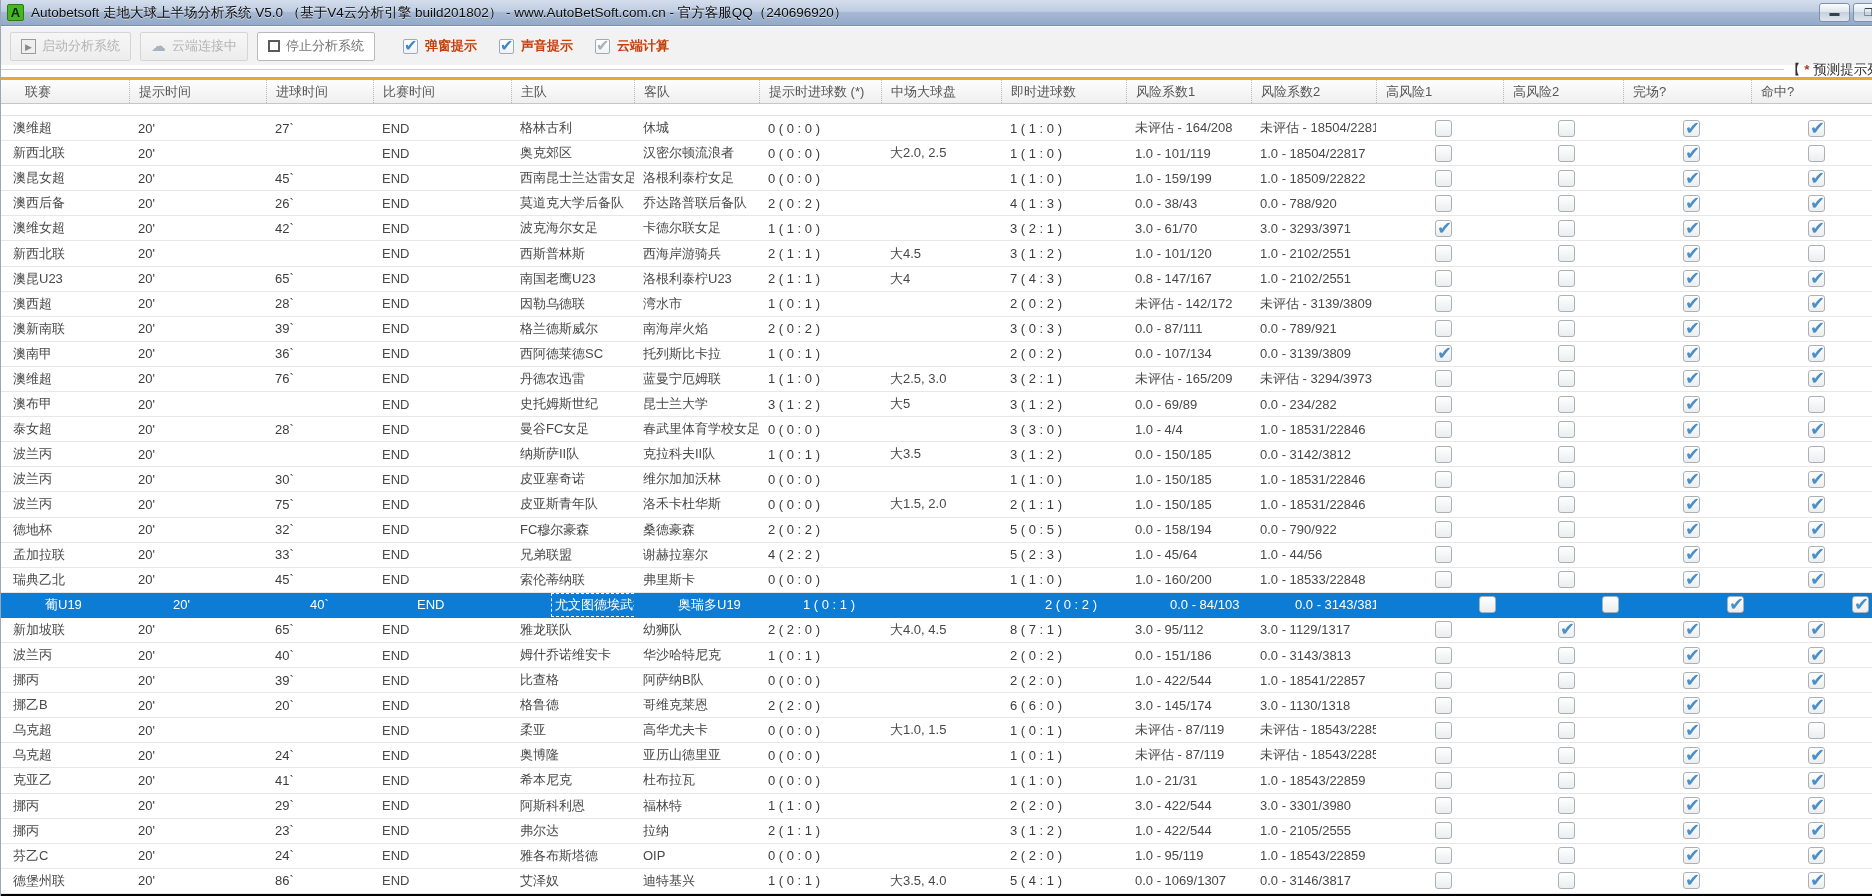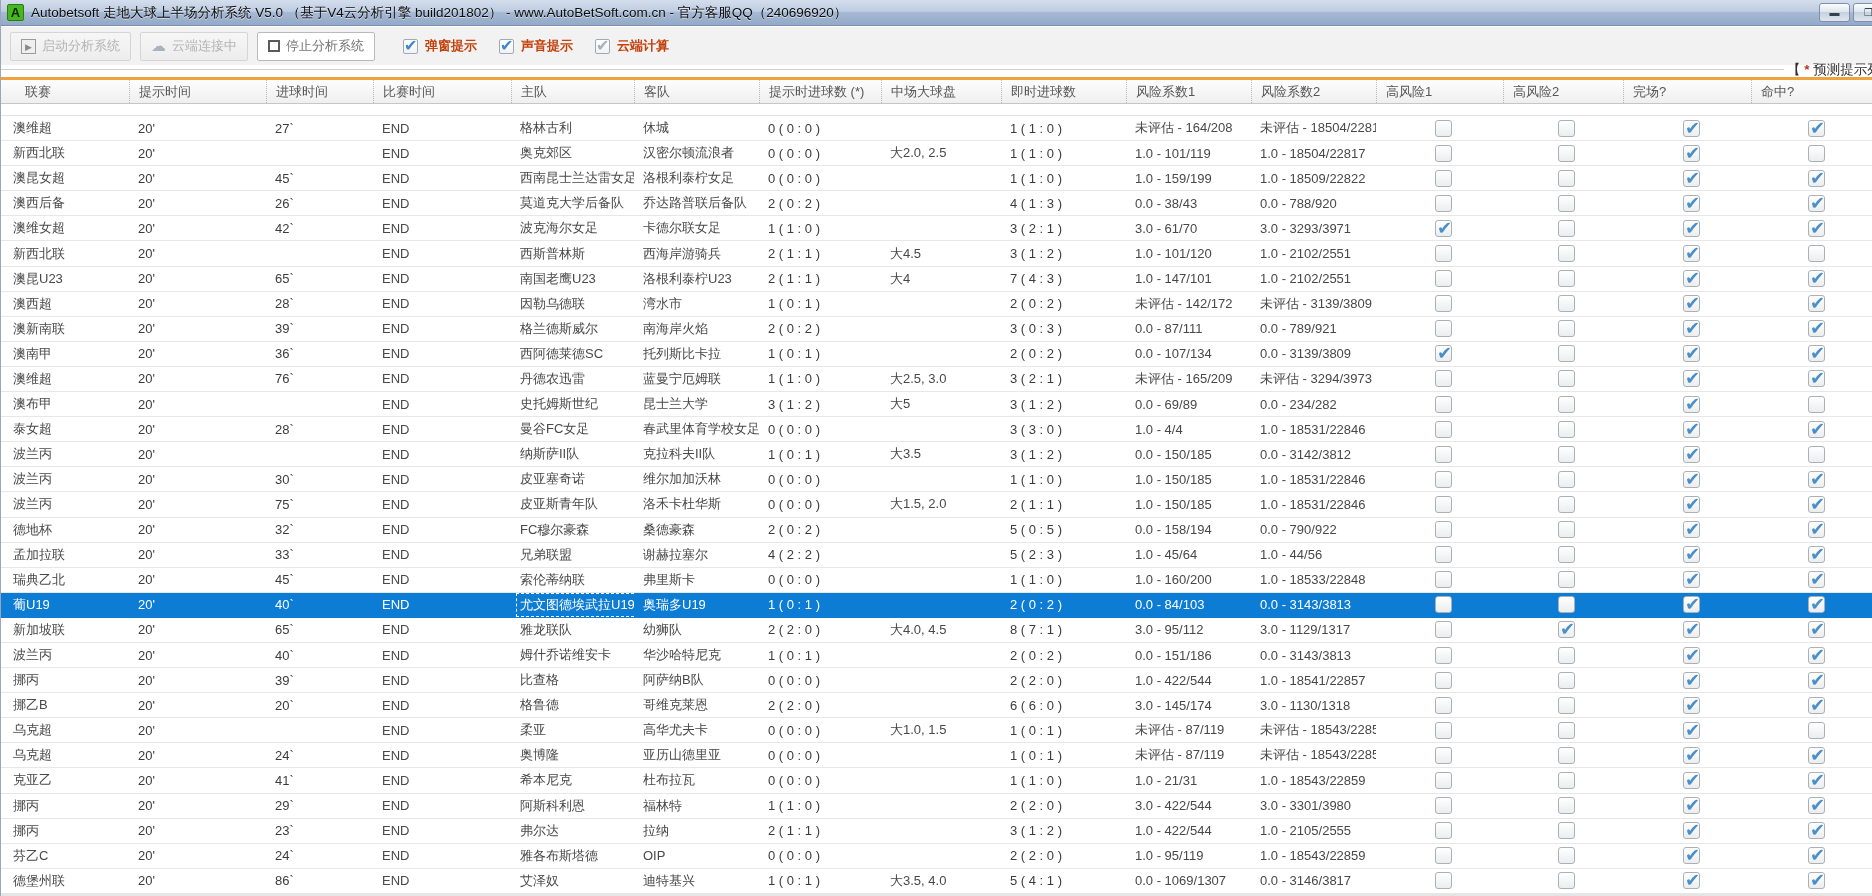--- a/index.html
+++ b/index.html
@@ -61,24 +61,24 @@
     position:absolute;left:0;top:77px;width:1872px;height:27px;display:flex;
     background:linear-gradient(#fdfdfd,#efefef);
     border-top:3px solid #f0a33c;border-bottom:1px solid #c6c6c6;
   }
   .hcell{
     flex:none;display:flex;align-items:center;padding-left:9px;color:#555;
     border-left:1px dotted #b9b9b9;white-space:nowrap;overflow:hidden;
   }
   .hcell:first-child{border-left:none;padding-left:24px;}
   .grid-gap{position:absolute;left:0;top:104px;width:1872px;height:12px;background:#fff;border-bottom:1px solid #e3e3e3;}
-  .grid-body{position:absolute;left:0;top:116px;width:1872px;bottom:0;overflow:hidden;background:#e5e5e5;}
+  .grid-body{position:absolute;left:0;top:116px;width:1872px;bottom:0;overflow:hidden;background:#000000;}
   .grid-row{display:flex;height:25.1px;border-bottom:1px solid #e7e7e7;background:#fff;}
   .grid-row.selected{background:#0d7cd5;border-bottom-color:#0d7cd5;}
-  .grid-row.selected .cell{color:#fff;}
+  .grid-row.selected .cell{color:#fff;padding-left:44px;}
   .cell{
     flex:none;display:flex;align-items:center;padding-left:9px;color:#484848;
     white-space:nowrap;overflow:hidden;
   }
   .cell.num{color:#3c3c3c;}
   .c0{width:128px;padding-left:12px;}
   .c1{width:137px;} .c2{width:107px;} .c3{width:138px;} .c4{width:123px;}
   .c5{width:125px;} .c6{width:122px;} .c7{width:120px;} .c8{width:125px;}
   .c9{width:125px;} .c10{width:125px;} .c11{width:127px;} .c12{width:120px;}
   .c13{width:128px;} .c14{width:122px;}
@@ -492,21 +492,21 @@
         <div class="cell c6 num">
           <span>2 ( 1 : 1 )</span>
         </div>
         <div class="cell c7">
           <span>大4</span>
         </div>
         <div class="cell c8 num">
           <span>7 ( 4 : 3 )</span>
         </div>
         <div class="cell c9">
-          <span>1.0 - 147/101</span>
+          <span>0.8 - 147/167</span>
         </div>
         <div class="cell c10">
           <span>1.0 - 2102/2551</span>
         </div>
         <div class="cell ck c11">
           <span class="checkbox"></span>
         </div>
         <div class="cell ck c12">
           <span class="checkbox"></span>
         </div>

